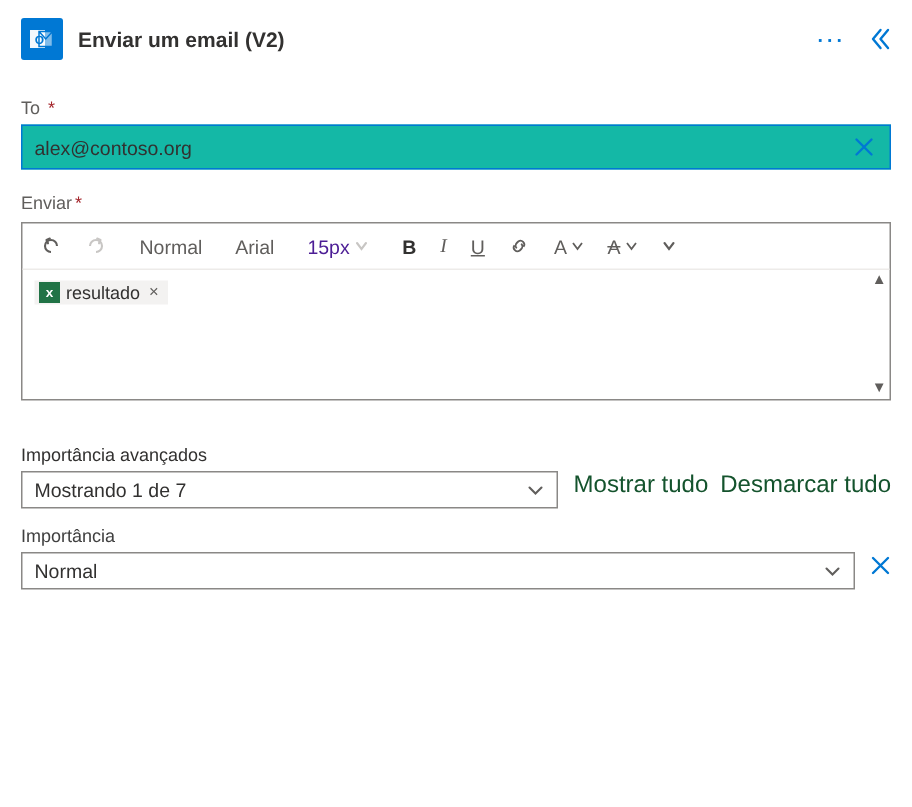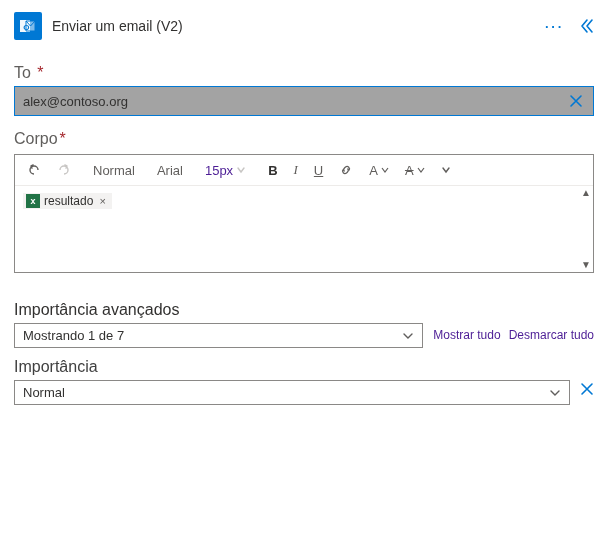--- a/index.html
+++ b/index.html
@@ -24,21 +24,21 @@
     padding: 2px 0 10px 0;
   }
   .hdr-icon {
     width: 28px; height: 28px;
     background: #0078d4;
     display: flex; align-items: center; justify-content: center;
     border-radius: 2px;
     color: #fff;
     font-size: 16px;
   }
-  .hdr-title { font-size: 14px; font-weight: 400; flex: 1; }
+  .hdr-title { font-size: 14px; font-weight: 700; flex: 1; }
   .hdr-actions { display: flex; gap: 14px; align-items: center; color: #0078d4; }
   .hdr-dots { letter-spacing: 2px; font-weight: 700; }
   .hdr-collapse svg { display:block; }
 
   
   .tabs {
     display: flex;
     align-items: flex-end;
     gap: 28px;
     border-bottom: 1px solid transparent;
@@ -49,30 +49,30 @@
   .tab { padding: 6px 0 8px 0; cursor: pointer; }
   .tab.active {
     color: #1b1a19;
     border-bottom: 2px solid #0078d4;
     font-weight: 400;
   }
   .tab.tiny { font-size: 8px; color: #a19f9d; }
 
   
   .row { margin-top: 14px; }
-  .lbl { font-size: 16px; color: #605e5c; margin-bottom: 4px; display: inline-block; }
+  .lbl { font-size: 12px; color: #605e5c; margin-bottom: 4px; display: inline-block; }
   .req { color: #a4262c; margin-left: 2px; }
   .field {
     position: relative;
     border: 1px solid #8a8886;
     min-height: 30px;
     padding: 5px 30px 5px 8px;
     font-size: 13px;
     color: #323130;
-    background: #a3a3a3;
+    background: #14b8a6;
     display: flex;
     align-items: center;
   }
   .field.blue { border-color: #0078d4; }
   .suffix-btn {
     position: absolute; right: 6px; top: 0; bottom: 0;
     display: flex; align-items: center; justify-content: center;
     width: 22px; color: #0078d4; cursor: pointer;
   }
   .suffix-btn svg { display:block; }
@@ -114,21 +114,21 @@
   .scroll-arrows {
     position:absolute; right:2px; top:2px; bottom:2px;
     display:flex; flex-direction:column; justify-content:space-between;
     color:#605e5c;
   }
   .scroll-arrows span { font-size:10px; line-height:1; }
 
   
   .adv-row { display:flex; align-items:flex-end; gap:10px; margin-top:28px; }
   .adv-left { flex:1; }
-  .adv-links { display:flex; gap:8px; font-size:12px; color:#4c1d95; white-space:nowrap; padding-bottom:6px;}
+  .adv-links { display:flex; gap:8px; font-size:16px; color:#14532d; white-space:nowrap; padding-bottom:6px;}
   .adv-links span { cursor:pointer; }
   .select-field {
     position:relative;
     border:1px solid #8a8886;
     height:25px;
     padding:5px 26px 5px 8px;
     font-size:13px;
     display:flex; align-items:center;
     background:#fff;
   }
@@ -175,21 +175,21 @@
       <span class="suffix-btn">
         <svg width="14" height="14" viewBox="0 0 14 14">
             <path d="M2 2 L12 12 M12 2 L2 12" stroke="#0078d4" stroke-width="1.6" stroke-linecap="round"></path>
           </svg>
       </span>
     </div>
   </div>
 
 
   <div class="row">
-    <span class="lbl"><span>Corpo</span><span class="req">*</span></span>
+    <span class="lbl"><span>Enviar</span><span class="req">*</span></span>
     <div class="editor-wrap">
       <div class="toolbar">
         <span class="tool">
           <svg width="14" height="14" viewBox="0 0 14 14">
               <path d="M11 7a4 4 0 1 0-4 4" fill="none" stroke="#605e5c" stroke-width="1.4"></path>
               <path d="M4 3 L6.2 2 M4 3 L5 5.2" stroke="#605e5c" stroke-width="1.4" fill="none" stroke-linecap="round"></path>
             </svg>
         </span>
         <span class="tool muted">
           <svg width="14" height="14" viewBox="0 0 14 14">

